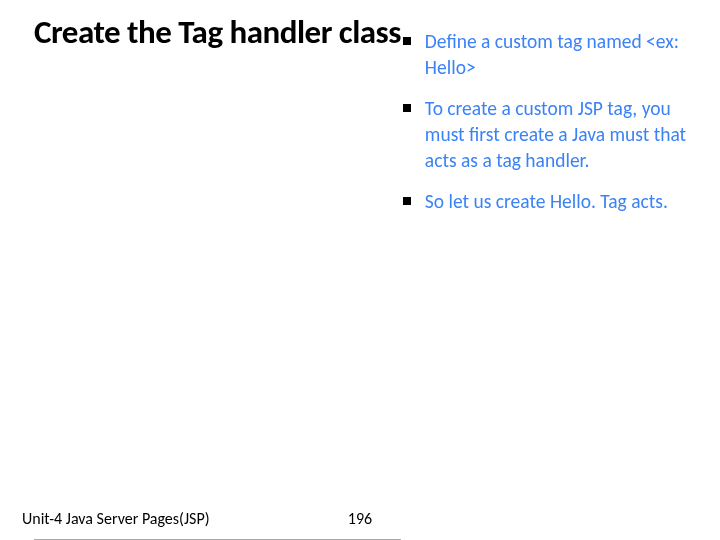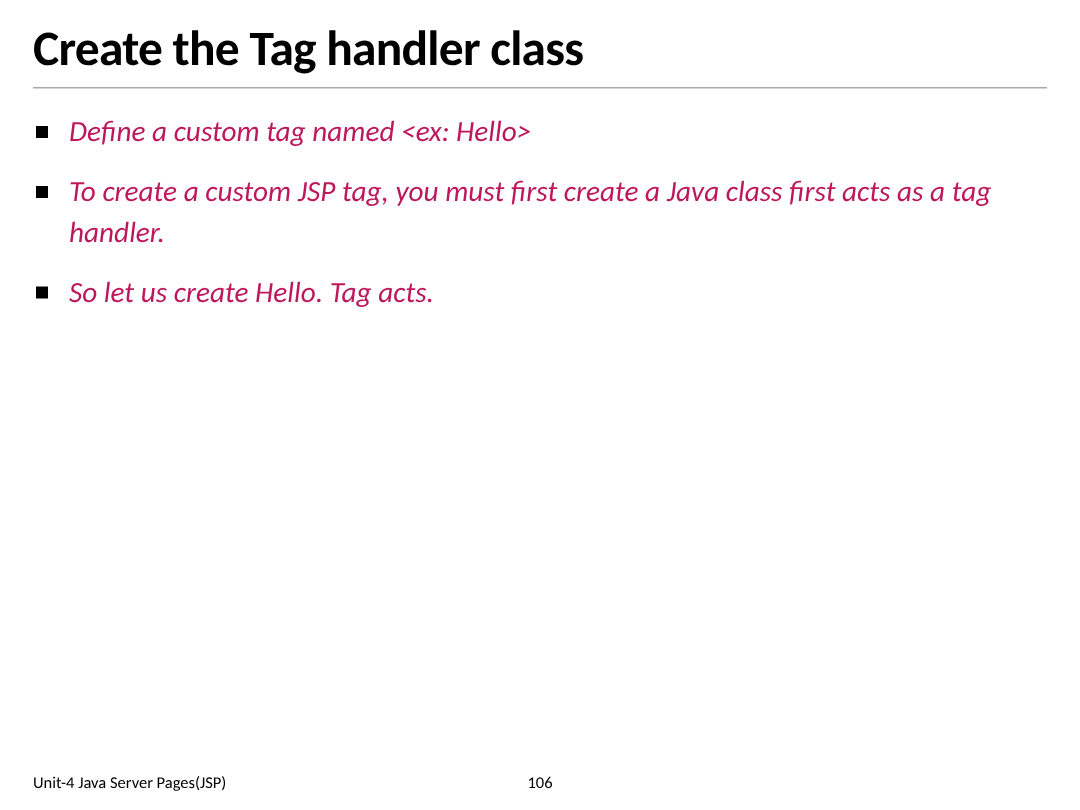--- a/index.html
+++ b/index.html
@@ -8,45 +8,44 @@
       height: 540px;
       background: #ffffff;
       font-family: Calibri, Arial, sans-serif;
       color: #000000;
       position: relative;
       overflow: hidden;
     }
     .slide {
       width: 100%;
       height: 100%;
-      padding: 12px 22px 0 22px;
+      padding: 12px 22px 0 34px;
       display: flex;
-      flex-direction: column;
+      flex-direction: row;
       border-radius: 22px;
     }
     .title {
       font-size: 33px;
       font-weight: bold;
       color: #000000;
       padding-bottom: 6px;
       border-bottom: 1px solid #aaa;
       letter-spacing: -0.5px;
     }
     .content {
       margin-top: 16px;
       flex: 1;
     }
     .bullet {
       display: flex;
       align-items: flex-start;
       margin-bottom: 14px;
       font-size: 19.5px;
       line-height: 1.35;
-      color: #be185d;
-      font-style: italic;
+      color: #3b82f6;
     }
     .bullet-marker {
       width: 8px;
       height: 8px;
       background: #000000;
       margin-top: 9px;
       margin-right: 14px;
       margin-left: 2px;
       flex-shrink: 0;
     }
@@ -54,21 +53,21 @@
       flex: 1;
     }
     .footer {
       position: absolute;
       bottom: 12px;
       left: 0;
       right: 0;
       padding: 0 22px;
       display: flex;
       align-items: flex-start;
-      font-size: 11px;
+      font-size: 16px;
       color: #000000;
     }
     .footer-left {
       flex: 0 0 auto;
     }
     .footer-center {
       position: absolute;
       left: 50%;
       transform: translateX(-50%);
     }
@@ -82,25 +81,25 @@
 <div class="slide">
   <div class="title">Create the Tag handler class</div>
 
   <div class="content">
     <div class="bullet">
       <div class="bullet-marker"></div>
       <div class="bullet-text">Define a custom tag named &lt;ex: Hello&gt;</div>
     </div>
     <div class="bullet">
       <div class="bullet-marker"></div>
-      <div class="bullet-text">To create a custom JSP tag, you must first create a Java class first acts as a tag handler.</div>
+      <div class="bullet-text">To create a custom JSP tag, you must first create a Java must that acts as a tag handler.</div>
     </div>
     <div class="bullet">
       <div class="bullet-marker"></div>
       <div class="bullet-text">So let us create Hello. Tag acts.</div>
     </div>
   </div>
 </div>
 
 <div class="footer">
   <div class="footer-left">Unit-4 Java Server Pages(JSP)</div>
-  <div class="footer-center">106</div>
+  <div class="footer-center">196</div>
 </div>
 
 </body></html>

